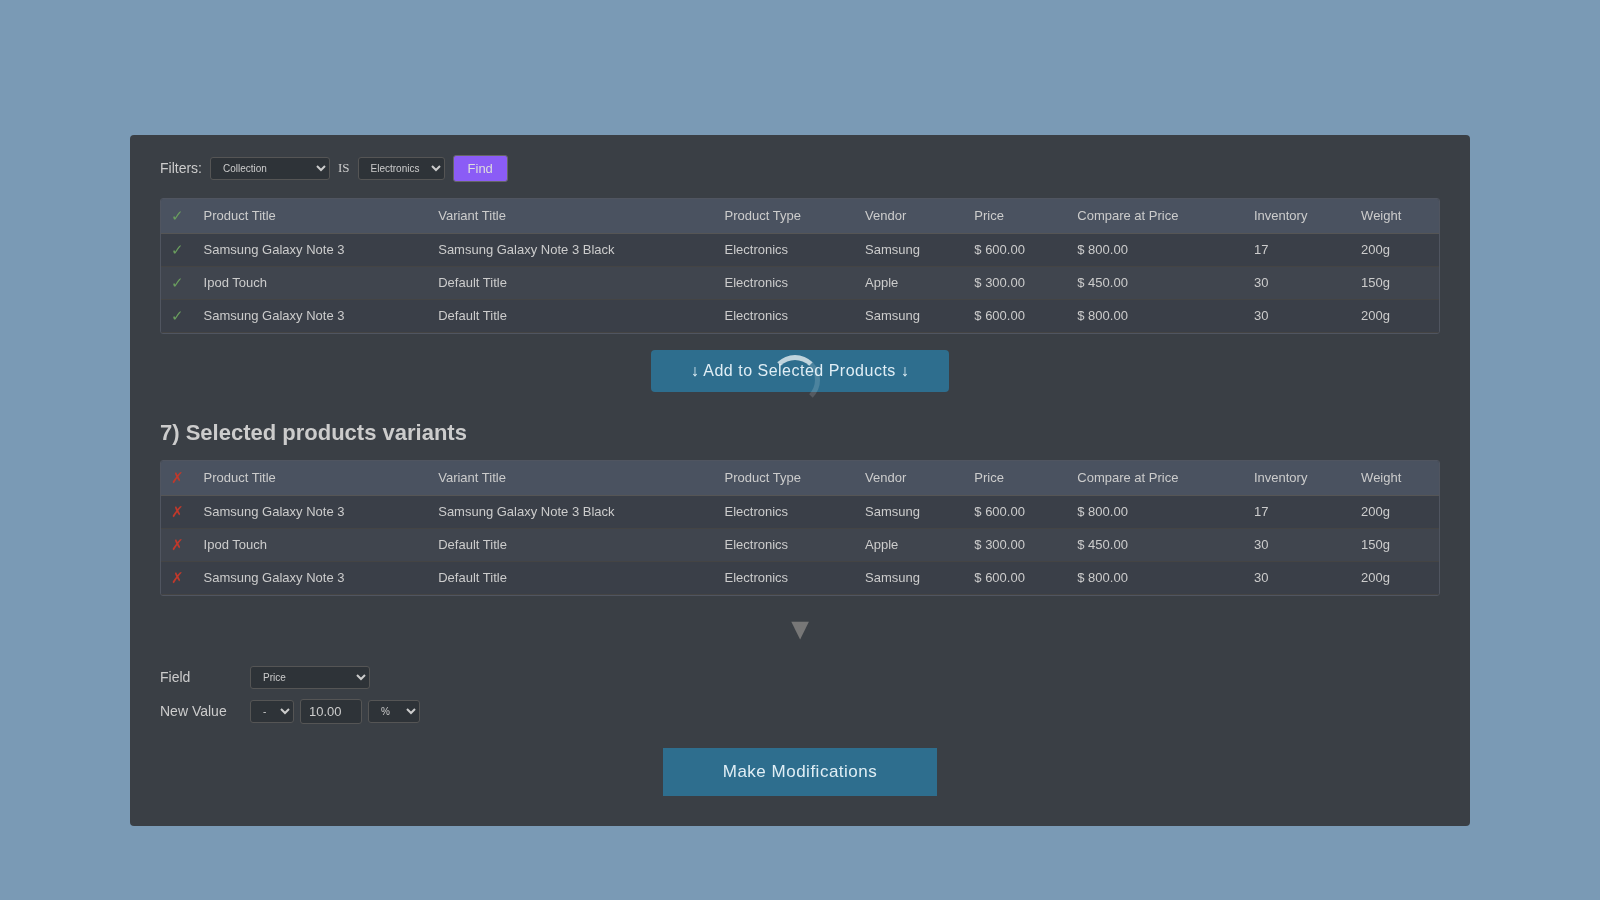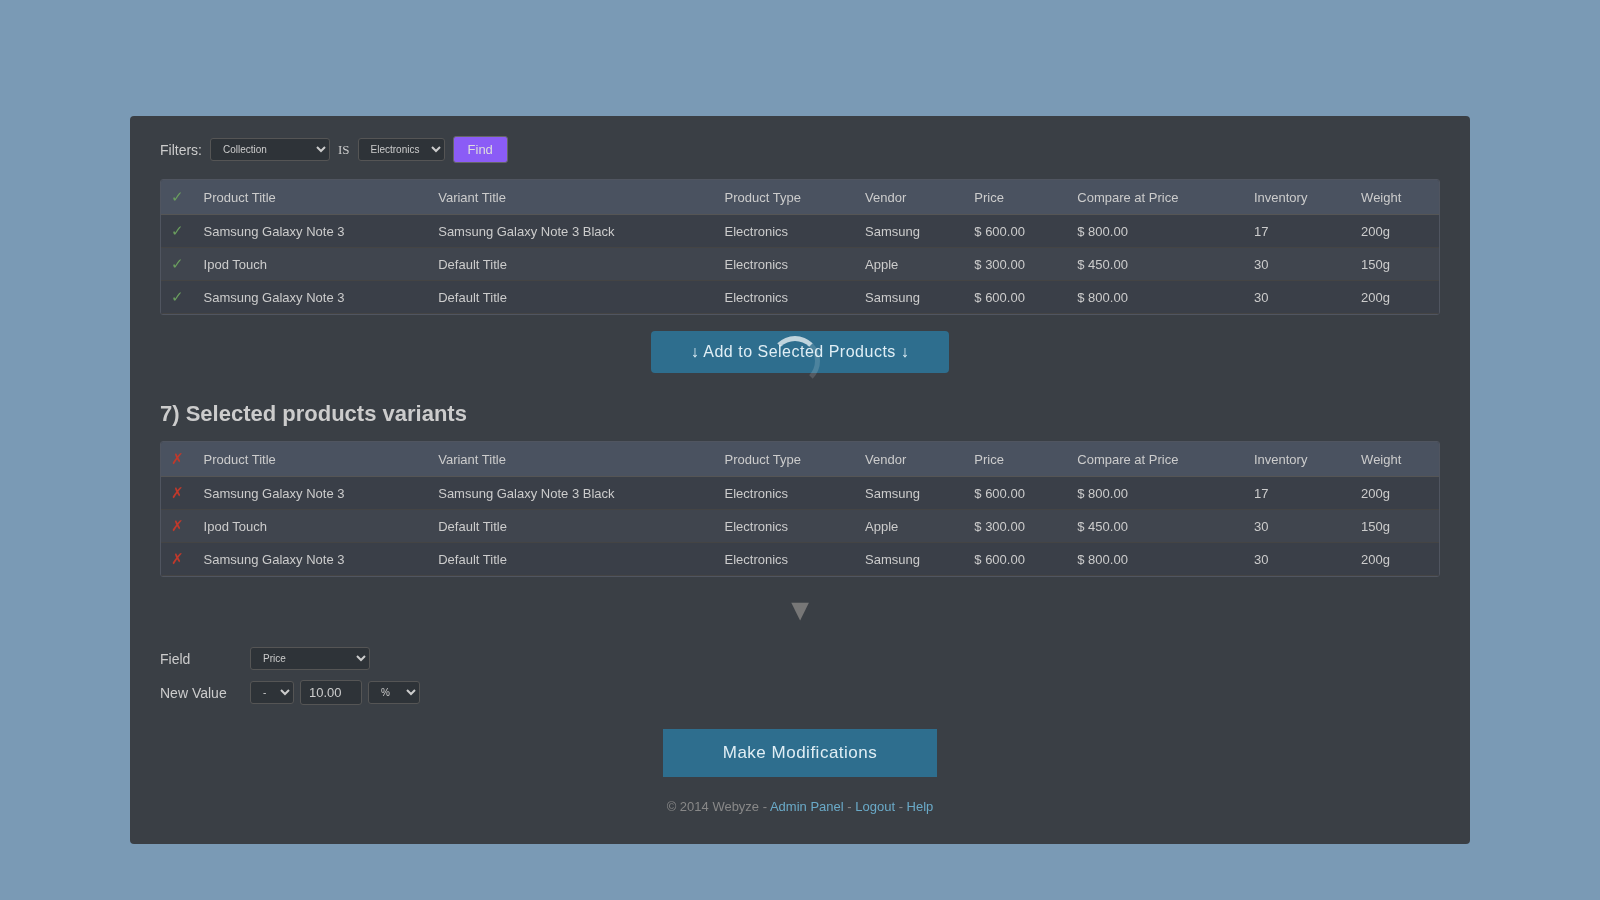--- a/index.html
+++ b/index.html
@@ -378,26 +378,18 @@
           <option>flat</option>
         </select>
       </div>
     </div>
   </div>
 
   <div class="make-mod-btn-container">
     <button class="make-mod-btn">Make Modifications</button>
   </div>
 
-  <div class="footer">
-    <span>© 2014 Webyze -</span>
-    <a href="#">Admin Panel</a>
-    <span> - </span>
-    <a href="#">Logout</a>
-    <span> - </span>
-    <a href="#">Help</a>
-  </div>
 
   <div class="spinner-wrap">
     <div class="spinner"></div>
   </div>
 
 </div>
 
 </body></html>

